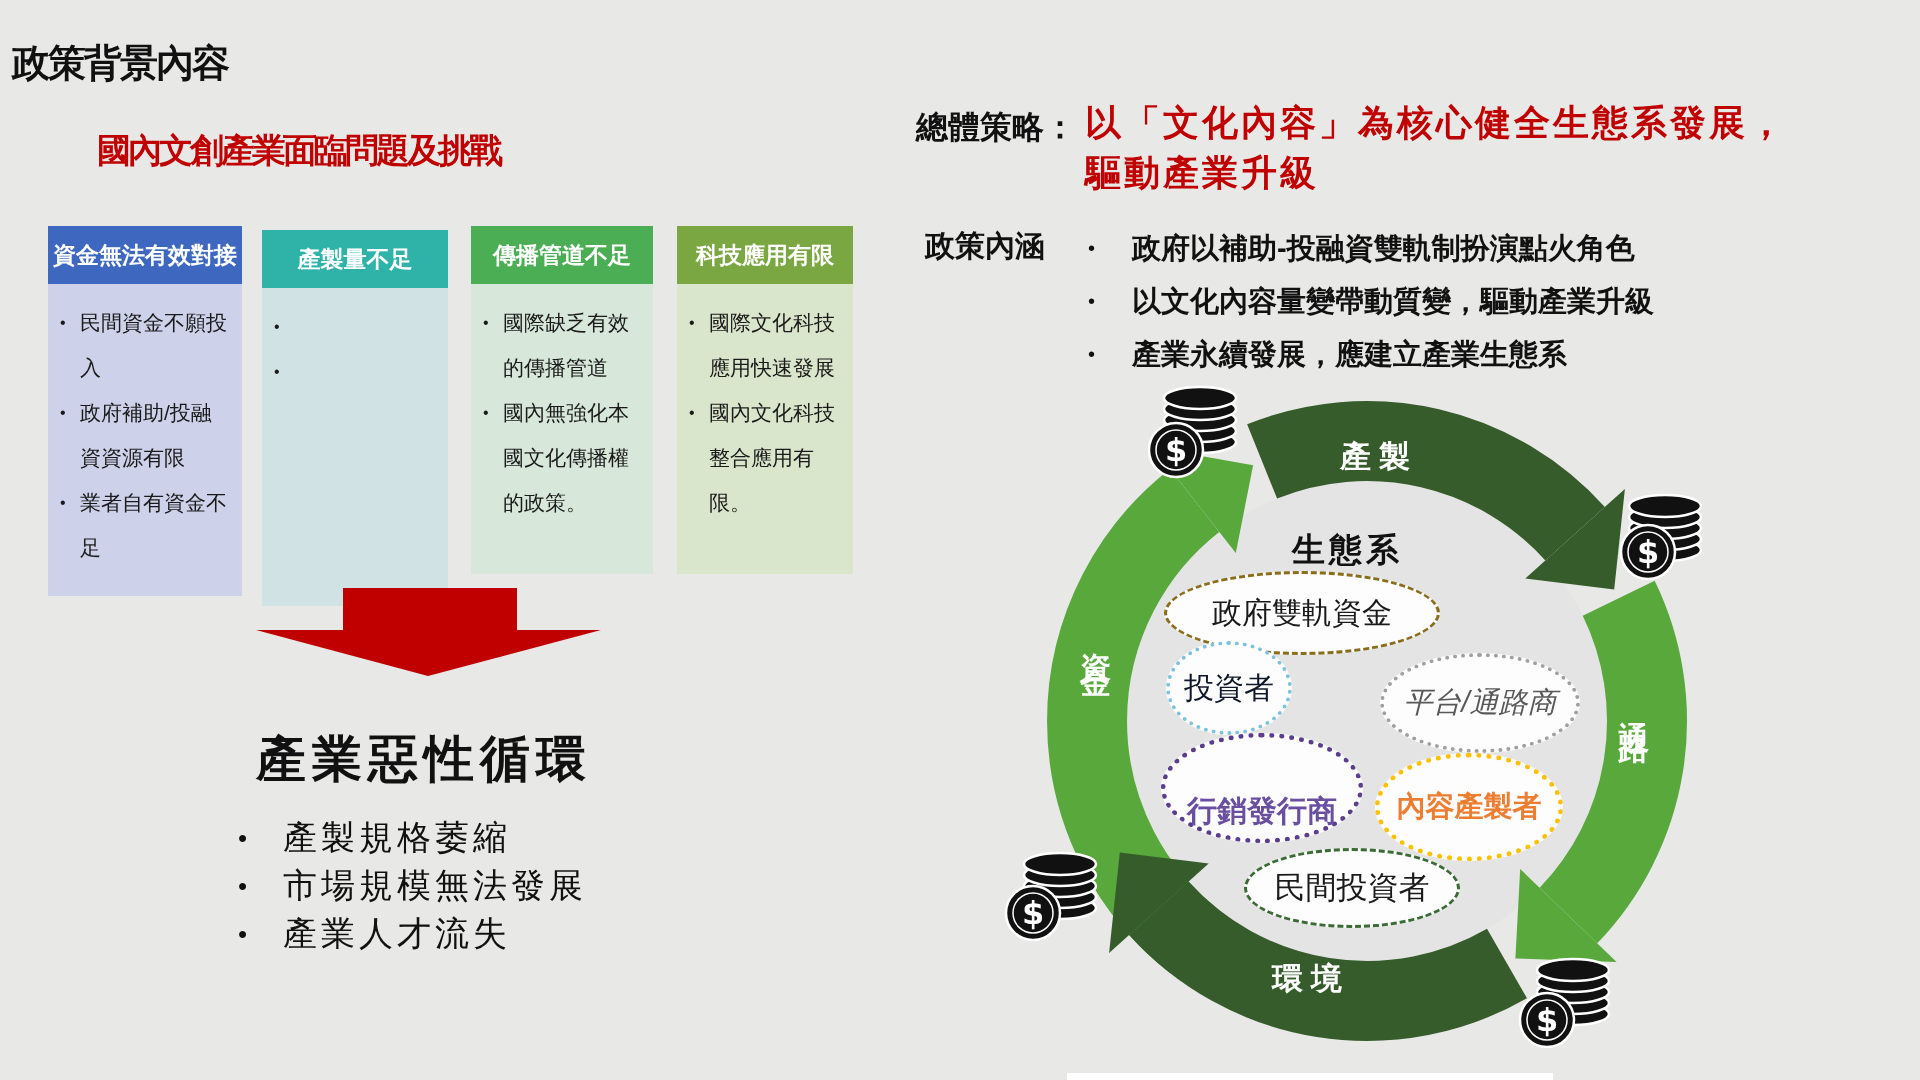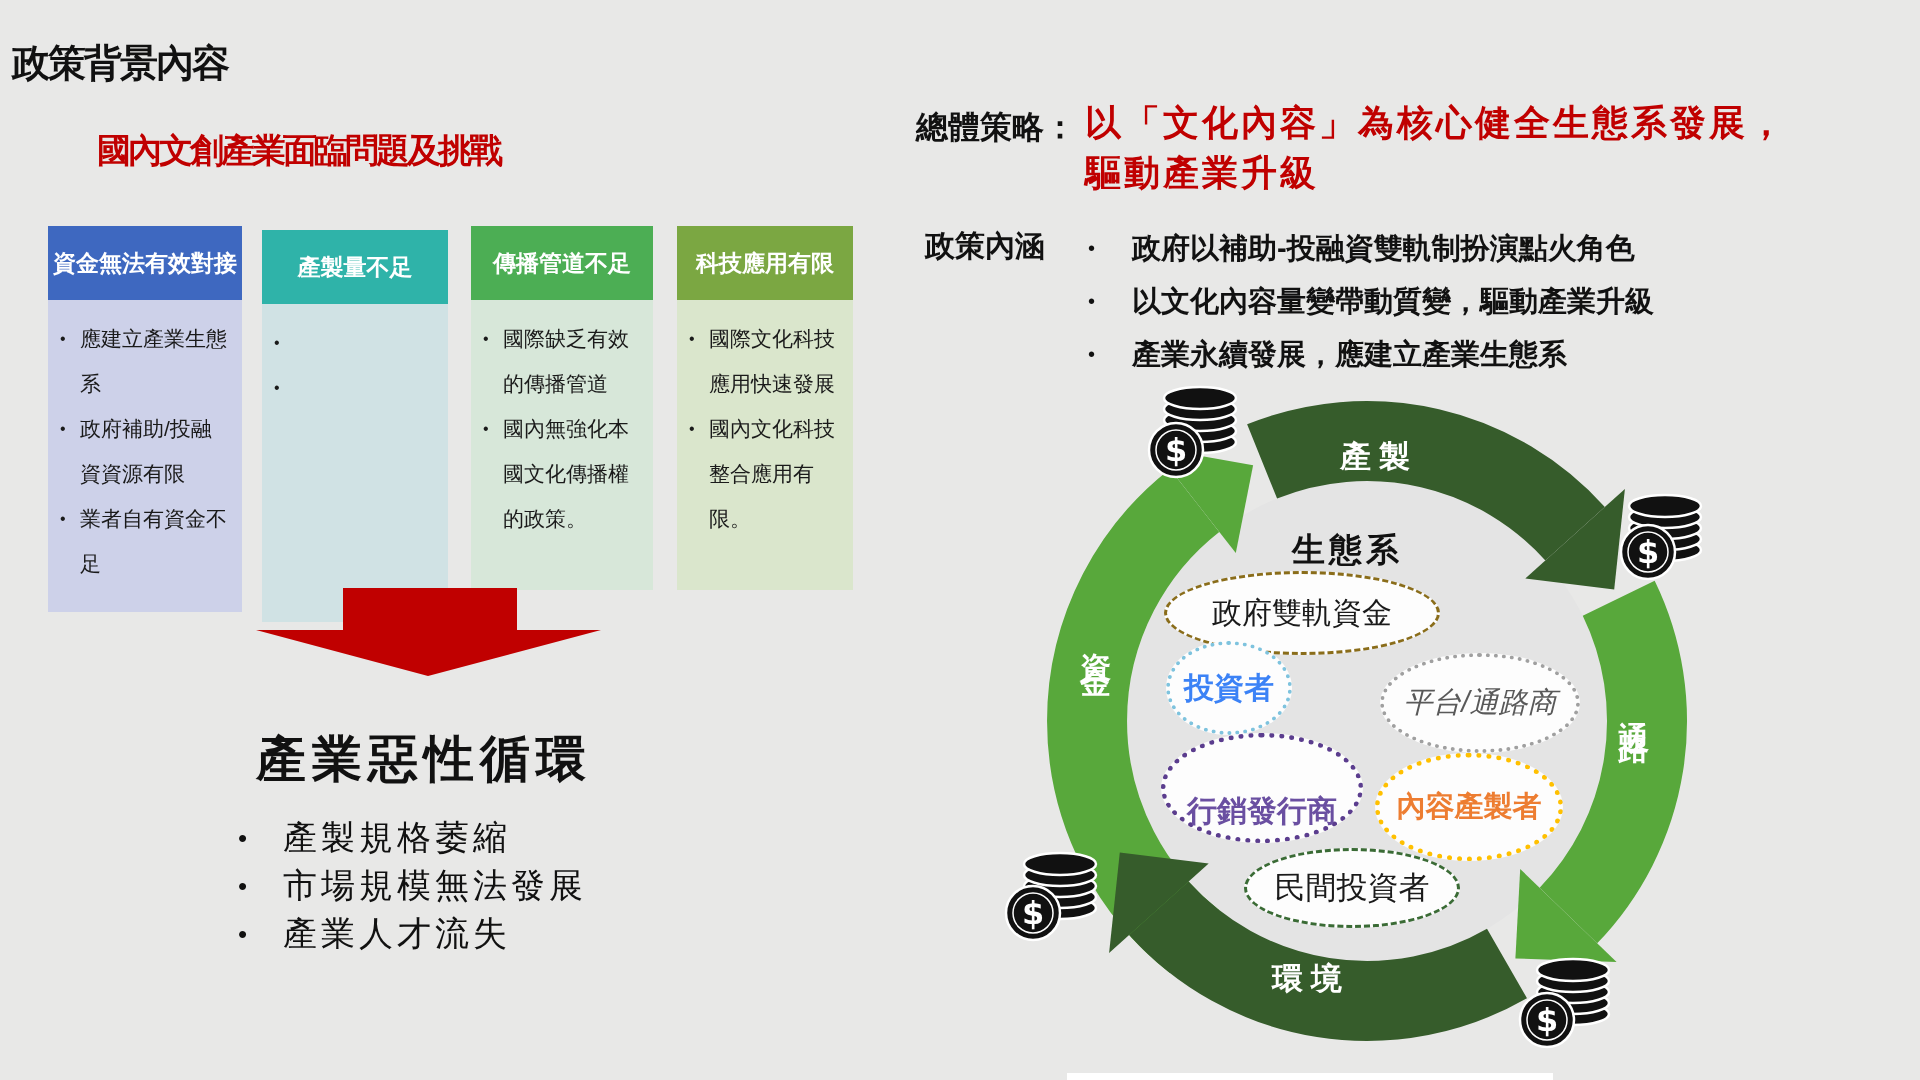--- a/index.html
+++ b/index.html
@@ -7,21 +7,21 @@
   body { font-family:"Liberation Sans", sans-serif; }
   .slide { position:relative; width:1920px; height:1080px; background:#e8e8e7; overflow:hidden; }
 
   .abs { position:absolute; }
 
   .page-title { left:12px; top:38px; font-size:38px; font-weight:bold; color:#111; letter-spacing:-2px; }
 
   .challenge-heading { left:97px; top:128px; font-size:34px; font-weight:bold; color:#C00000; letter-spacing:-3px; }
 
   .column { position:absolute; }
-  .col-header { height:74px; display:flex; align-items:center; justify-content:center;
+  .col-header { height:58px; display:flex; align-items:center; justify-content:center;
                 color:#fff; font-size:23px; font-weight:bold; }
   .col-body { padding:16px 10px 10px 12px; font-size:21px; color:#1a1a1a; }
   .c1 .col-header { background:#3E68C0; } .c1 .col-body { background:#CDD1E9; }
   .c2 .col-header { background:#2FB3A9; } .c2 .col-body { background:#D0E2E4; }
   .c3 .col-header { background:#4CAE54; } .c3 .col-body { background:#D7E7D9; }
   .c4 .col-header { background:#7BA742; } .c4 .col-body { background:#DAE6CC; }
   .col-bullet { display:flex; line-height:45px; }
   .col-bullet .dot { width:20px; flex:0 0 20px; font-size:16px; }
 
   .red-arrow-svg { left:0; top:0; width:1920px; height:1080px; pointer-events:none; z-index:3; }
@@ -47,21 +47,21 @@
   .ring-label { position:absolute; color:#fff; font-weight:bold; font-size:31px; z-index:5; }
   .ring-label.vertical { writing-mode:vertical-rl; }
   .eco-title { left:1292px; top:528px; font-size:33px; font-weight:bold; color:#111; letter-spacing:4px; z-index:5; }
 
   .oval { position:absolute; background:#fdfdfd; border-radius:50%; display:flex;
           align-items:center; justify-content:center; z-index:6; }
   .oval .lbl { font-size:30px; white-space:nowrap; }
   .ov-gov       { left:1164px; top:571px; width:276px; height:84px;  border:3px dashed #8a6d1a; }
   .ov-gov .lbl  { color:#1a1a1a; }
   .ov-investor  { left:1166px; top:641px; width:126px; height:94px;  border:4px dotted #7ec3de; }
-  .ov-investor .lbl { color:#3b82f6; font-weight:bold; }
+  .ov-investor .lbl { color:#0f172a; font-weight:normal; }
   .ov-platform  { left:1380px; top:653px; width:200px; height:100px; border:4px dotted #a0a0a0; }
   .ov-platform .lbl { color:#595959; font-size:29px;font-style:italic; }
   .ov-marketing { left:1161px; top:733px; width:202px; height:110px; border:5px dotted #5b3d8e; }
   .ov-marketing .lbl { color:#6a4fa1; font-weight:bold;margin-top:46px; }
   .ov-content   { left:1375px; top:753px; width:188px; height:108px; border:5px dotted #ffc000; }
   .ov-content .lbl { color:#ED7D31; font-weight:bold; font-size:29px; }
   .ov-private   { left:1244px; top:848px; width:216px; height:80px;  border:3px dashed #3a6b35; }
   .ov-private .lbl { color:#1a1a1a; font-size:31px; }
 
   .bottom-strip { left:1067px; top:1073px; width:486px; height:7px; background:#ffffff; }
@@ -73,21 +73,21 @@
 
   <div class="abs page-title">政策背景內容</div>
 
   <div class="abs challenge-heading">國內文創產業面臨問題及挑戰</div>
 
   <div class="column c1" style="left:48px; top:226px; width:194px;">
     <div class="col-header">資金無法有效對接</div>
     <div class="col-body" style="height:312px;">
       <div class="col-bullet">
           <span class="dot">•</span>
-          <span>應建立產業生態系</span>
+          <span>民間資金不願投入</span>
         </div>
       <div class="col-bullet">
           <span class="dot">•</span>
           <span>政府補助/投融資資源有限</span>
         </div>
       <div class="col-bullet">
           <span class="dot">•</span>
           <span>業者自有資金不足</span>
         </div>
     </div>

